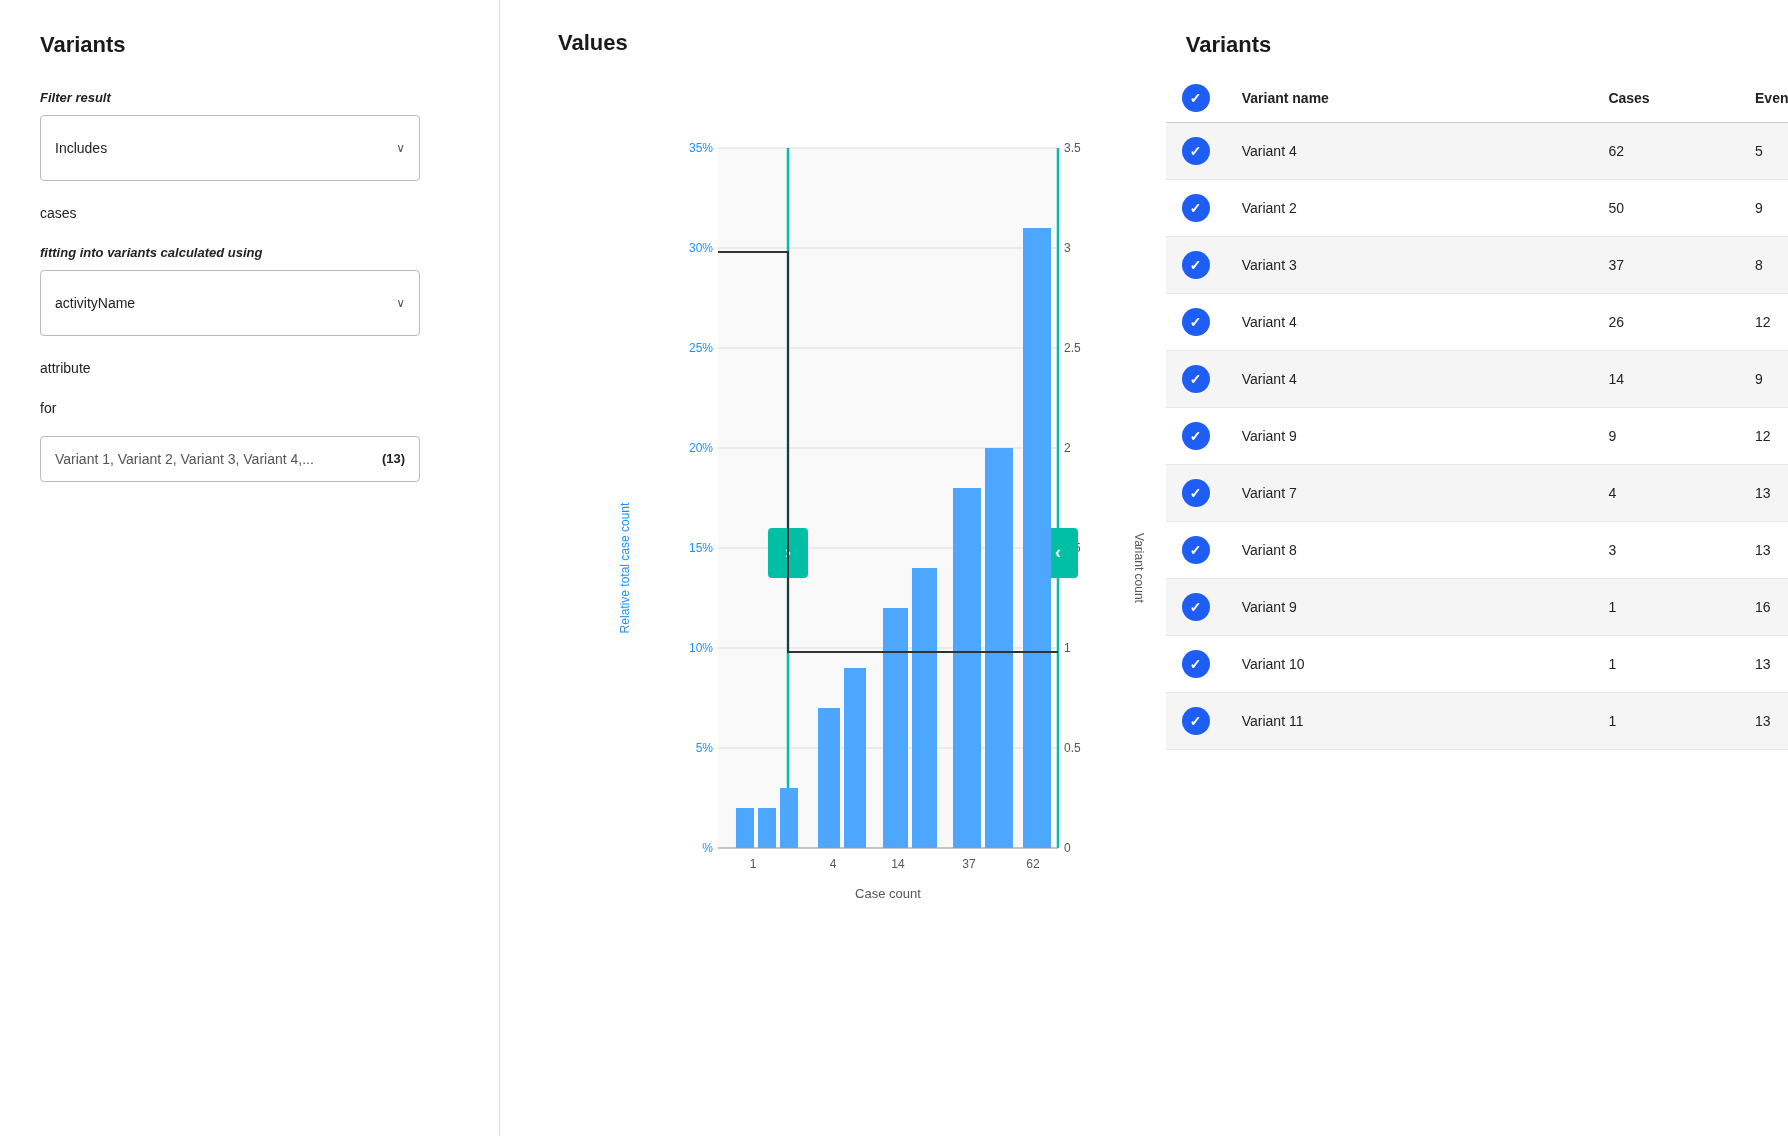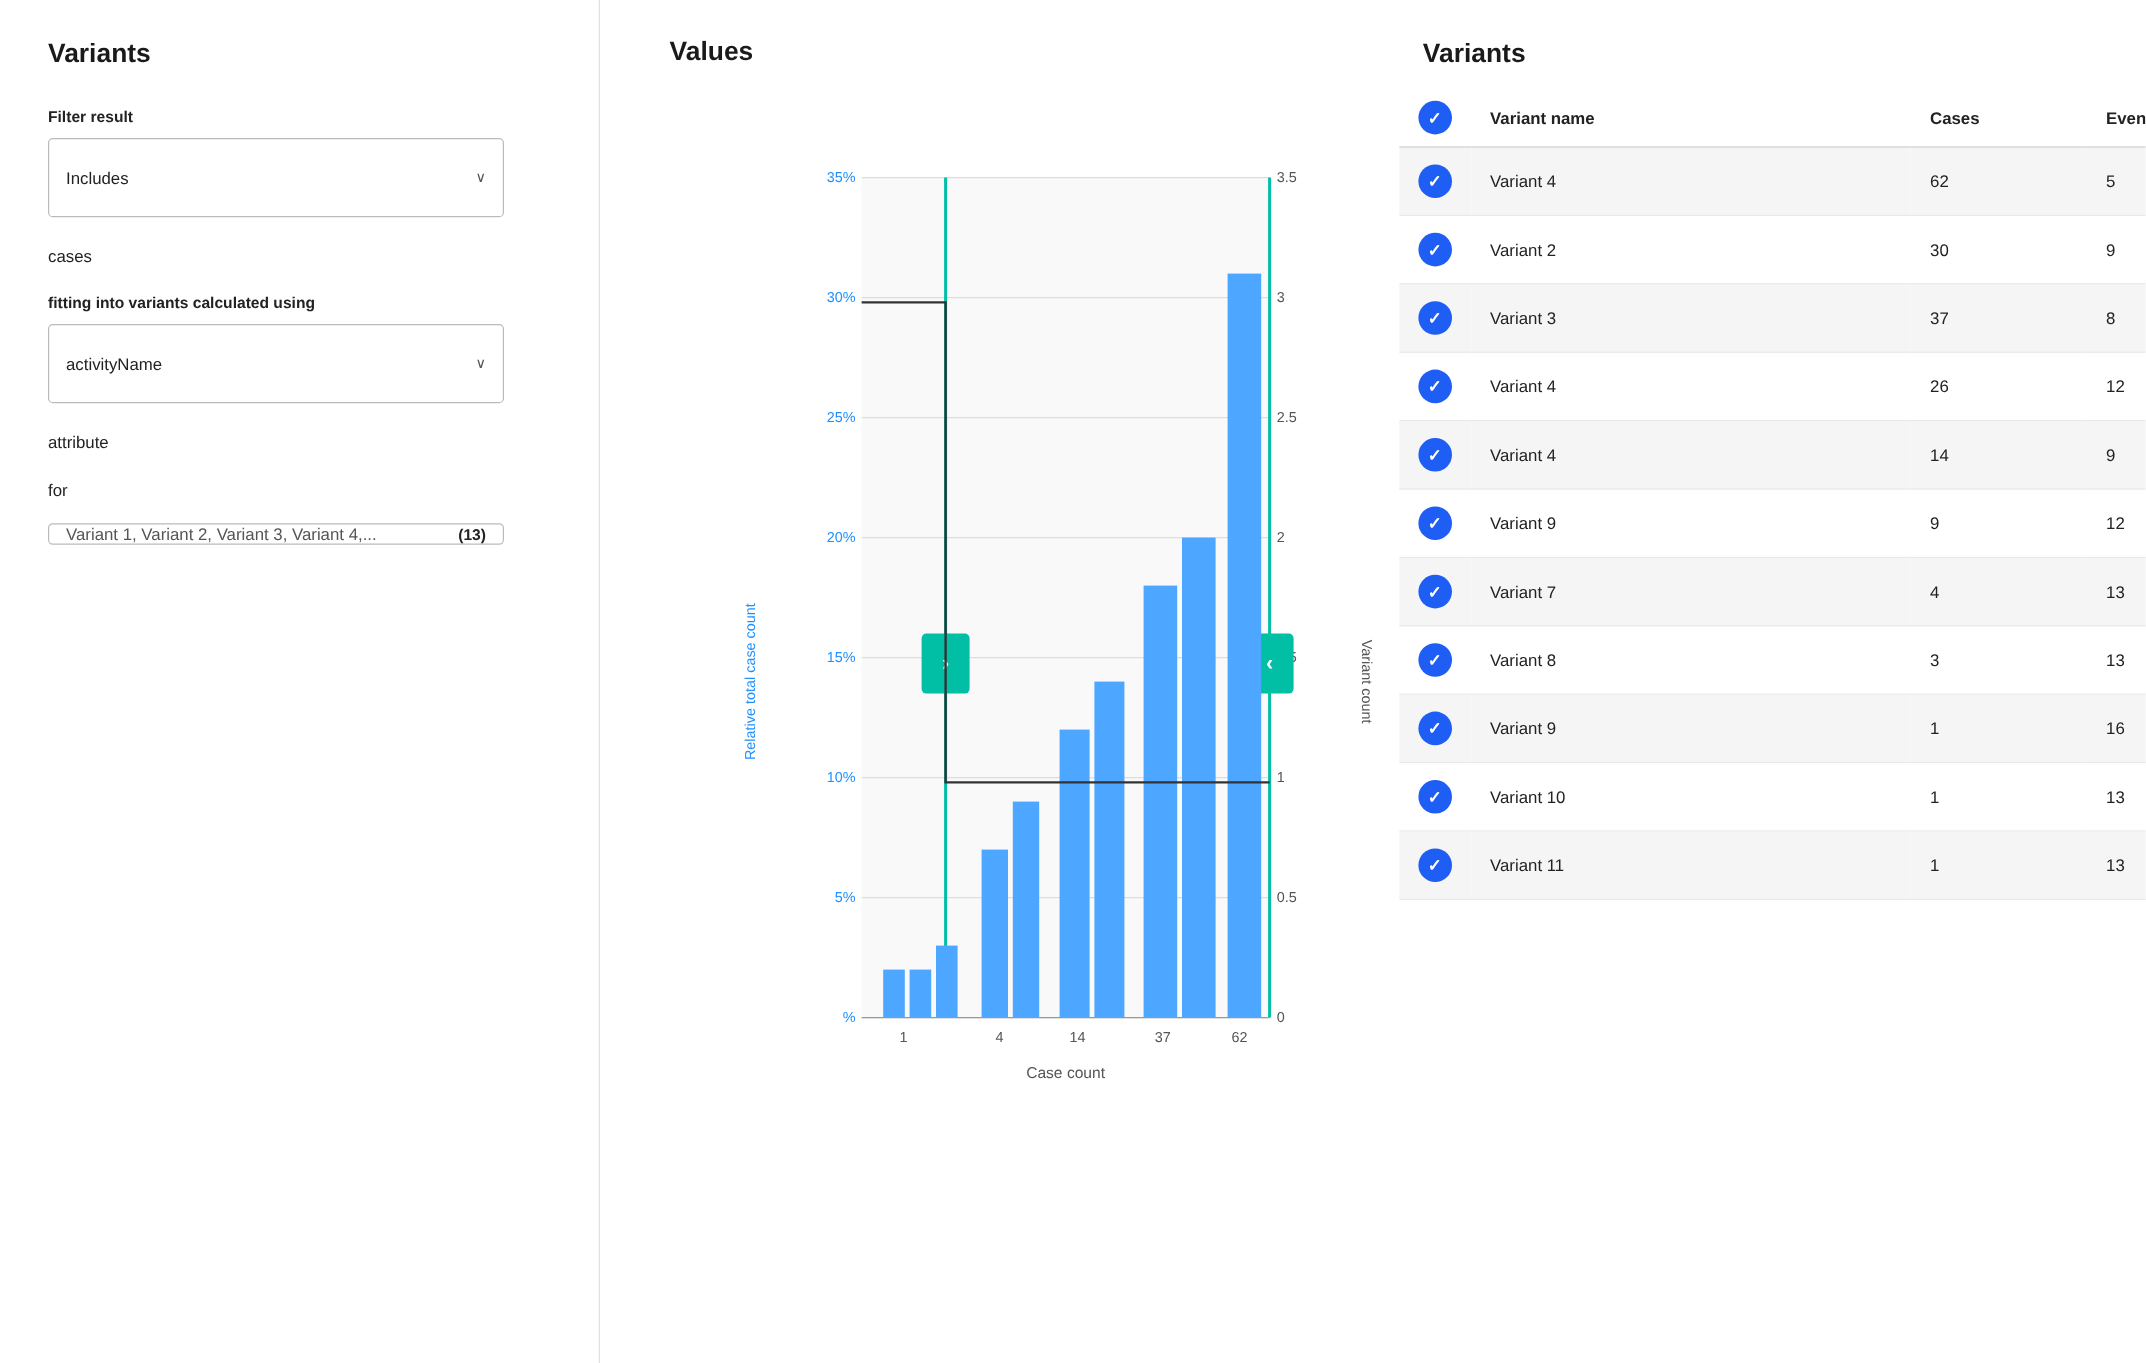--- a/index.html
+++ b/index.html
@@ -32,20 +32,21 @@
       font-size: 22px;
       font-weight: 600;
       margin-bottom: 32px;
     }
 
     .field-label {
       font-size: 13px;
       font-weight: 600;
       margin-bottom: 10px;
       color: #222;
+      font-style: italic;
     }
 
     .select-box {
       width: 380px;
       border: 1px solid #bbb;
       border-radius: 4px;
       padding: 24px 14px;
       display: flex;
       align-items: center;
       justify-content: space-between;
@@ -71,23 +72,23 @@
     }
 
     .field-section {
       margin-bottom: 24px;
     }
 
     .for-field-box {
       width: 380px;
       border: 1px solid #bbb;
       border-radius: 4px;
-      padding: 0 14px;
+      padding: 14px 14px;
       display: flex;
-      align-items: flex-end;
+      align-items: flex-start;
       justify-content: space-between;
       background: #fff;
       cursor: pointer;
     }
 
     .for-field-text {
       color: #555;
       font-size: 14px;
     }
 
@@ -342,21 +343,21 @@
       <tbody id="variants-tbody">
       <tr>
             <td class="td-check"><div class="check-circle">✓</div></td>
             <td class="td-name">Variant 4</td>
             <td class="td-cases">62</td>
             <td class="td-events">5</td>
           </tr>
           <tr>
             <td class="td-check"><div class="check-circle">✓</div></td>
             <td class="td-name">Variant 2</td>
-            <td class="td-cases">30</td>
+            <td class="td-cases">50</td>
             <td class="td-events">9</td>
           </tr>
           <tr>
             <td class="td-check"><div class="check-circle">✓</div></td>
             <td class="td-name">Variant 3</td>
             <td class="td-cases">37</td>
             <td class="td-events">8</td>
           </tr>
           <tr>
             <td class="td-check"><div class="check-circle">✓</div></td>

